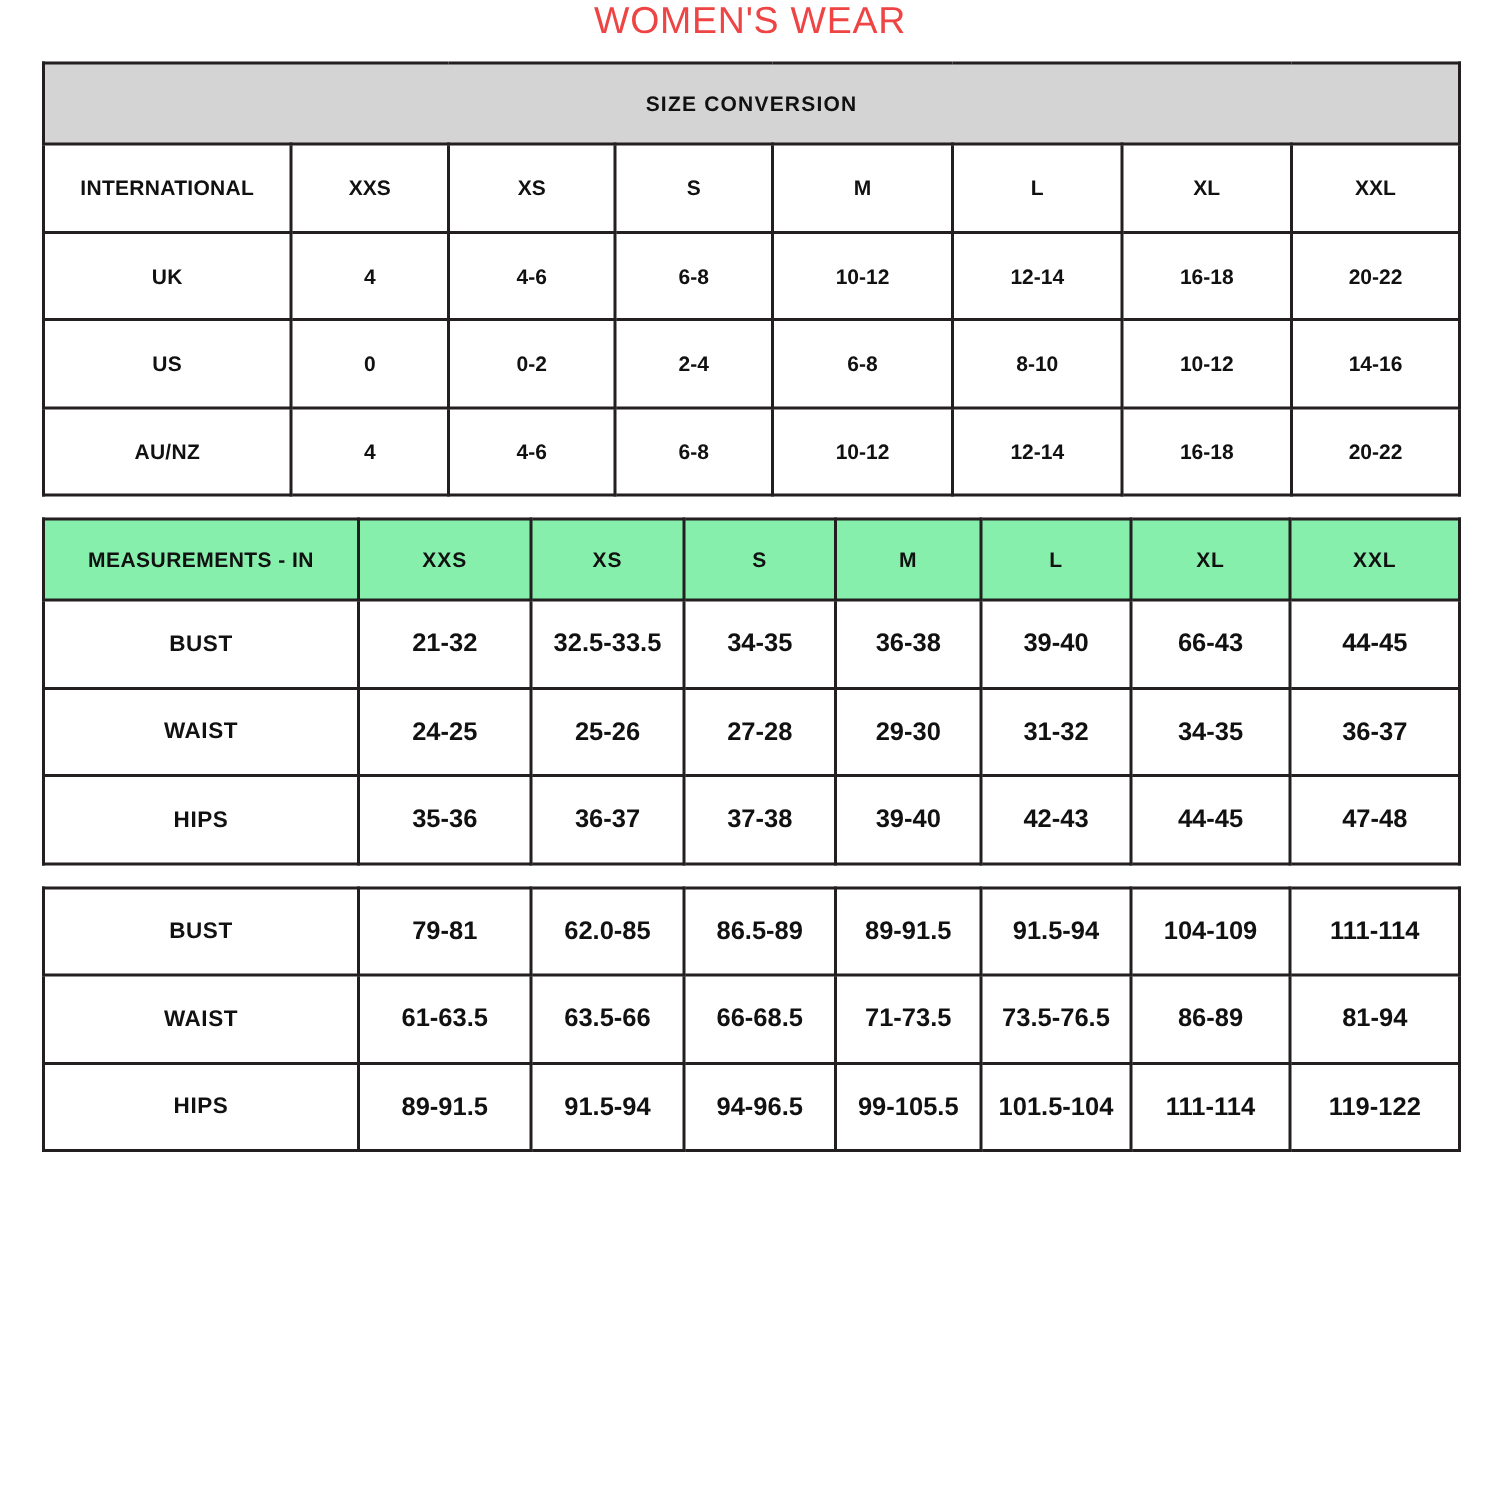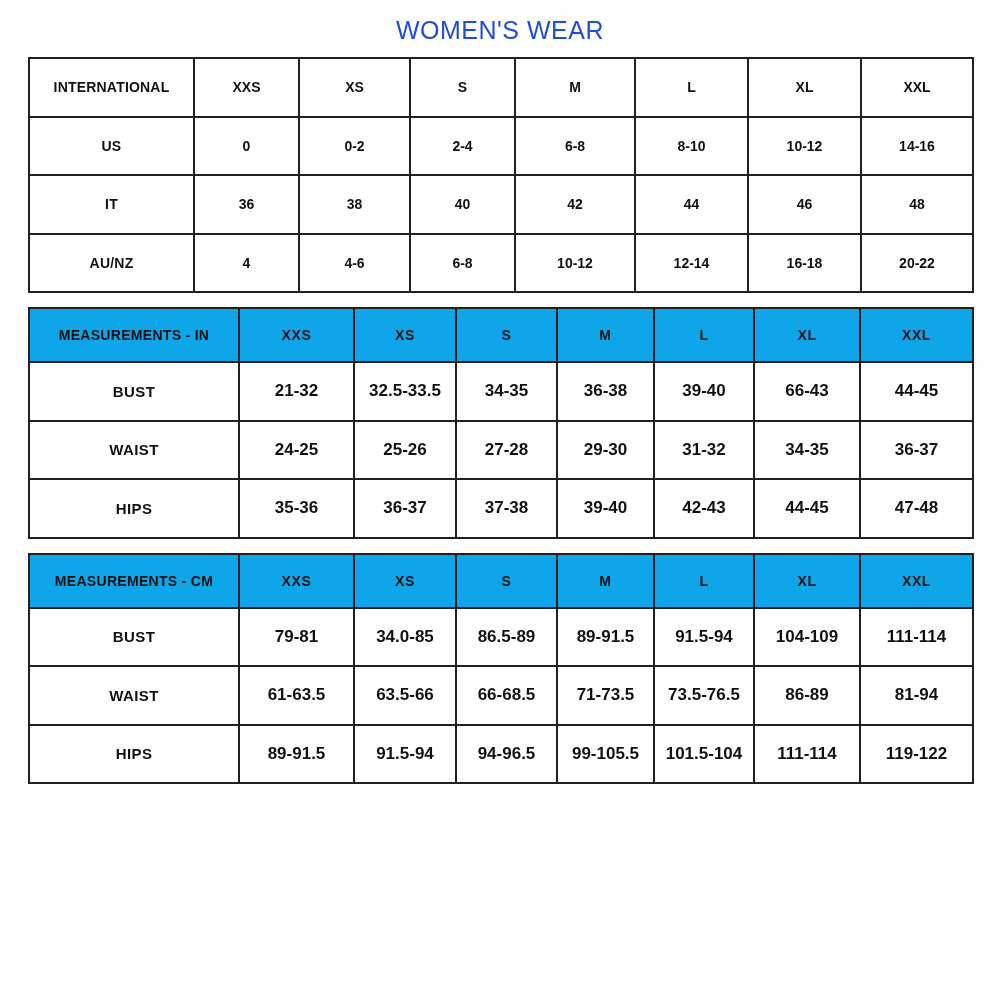--- a/index.html
+++ b/index.html
@@ -19,23 +19,23 @@
     height: 1000px;
     box-sizing: border-box;
     padding: 0 28px;
     position: relative;
   }
   .page-title {
     text-align: center;
     font-size: 25px;
     font-weight: 400;
     letter-spacing: 0.5px;
-    padding-top: 16px;
+    padding-top: 0;
     padding-bottom: 12px;
-    color: #1d4ed8;
+    color: #ef4444;
   }
   table {
     border-collapse: collapse;
     table-layout: fixed;
     width: 944px;
     margin: 0 auto;
   }
   table.conversion { margin-bottom: 14px; }
   table.meas { margin-bottom: 14px; }
 
@@ -52,21 +52,21 @@
     background: #d4d4d4;
     height: 52px;
     font-size: 14px;
     font-weight: 700;
     letter-spacing: 0.8px;
   }
   .conv-row td { height: 56.5px; font-weight: 700; font-size: 14px; }
   .conv-row td.label { font-weight: 700; letter-spacing: 0.2px; border-radius: 16px; }
 
   .meas-head td {
-    background: #0ea5e9;
+    background: #86efac;
     height: 52px;
     font-size: 14px;
     font-weight: 700;
     letter-spacing: 0.6px;
   }
   .meas-head td.rowlabel { letter-spacing: 0.3px; }
   .meas-row td { height: 56.5px; }
   .meas-row td.rowlabel { font-size: 15px; font-weight: 700; letter-spacing: 0.4px; }
   .meas-row td.val { font-size: 17px; font-weight: 700; }
 </style>
@@ -82,50 +82,53 @@
       <col style="width:165px">
         <col style="width:105px">
         <col style="width:111px">
         <col style="width:105px">
       <col style="width:120px">
         <col style="width:113px">
         <col style="width:113px">
         <col style="width:112px">
     </colgroup>
     <tbody>
+      <tr>
+        <td class="banner" colspan="8">SIZE CONVERSION</td>
+      </tr>
       <tr class="conv-row">
         <td class="label">INTERNATIONAL</td>
         <td>XXS</td>
         <td>XS</td>
         <td>S</td>
         <td>M</td>
         <td>L</td>
         <td>XL</td>
         <td>XXL</td>
       </tr>
 
       <tr class="conv-row">
+        <td class="label">UK</td>
+        <td>4</td>
+        <td>4-6</td>
+        <td>6-8</td>
+        <td>10-12</td>
+        <td>12-14</td>
+        <td>16-18</td>
+        <td>20-22</td>
+      </tr>
+      <tr class="conv-row">
         <td class="label">US</td>
         <td>0</td>
         <td>0-2</td>
         <td>2-4</td>
         <td>6-8</td>
         <td>8-10</td>
         <td>10-12</td>
         <td>14-16</td>
-      </tr>
-      <tr class="conv-row">
-        <td class="label">IT</td>
-        <td>36</td>
-        <td>38</td>
-        <td>40</td>
-        <td>42</td>
-        <td>44</td>
-        <td>46</td>
-        <td>48</td>
       </tr>
       <tr class="conv-row">
         <td class="label">AU/NZ</td>
         <td>4</td>
         <td>4-6</td>
         <td>6-8</td>
         <td>10-12</td>
         <td>12-14</td>
         <td>16-18</td>
         <td>20-22</td>
@@ -193,34 +196,24 @@
       <col style="width:210px">
         <col style="width:115px">
         <col style="width:102px">
         <col style="width:101px">
       <col style="width:97px">
         <col style="width:100px">
         <col style="width:106px">
         <col style="width:113px">
     </colgroup>
     <tbody>
-      <tr class="meas-head">
-        <td class="rowlabel">MEASUREMENTS - CM</td>
-        <td>XXS</td>
-        <td>XS</td>
-        <td>S</td>
-        <td>M</td>
-        <td>L</td>
-        <td>XL</td>
-        <td>XXL</td>
-      </tr>
       <tr class="meas-row">
         <td class="rowlabel">BUST</td>
         <td class="val">79-81</td>
-        <td class="val">34.0-85</td>
+        <td class="val">62.0-85</td>
         <td class="val">86.5-89</td>
         <td class="val">89-91.5</td>
         <td class="val">91.5-94</td>
         <td class="val">104-109</td>
         <td class="val">111-114</td>
       </tr>
       <tr class="meas-row">
         <td class="rowlabel">WAIST</td>
         <td class="val">61-63.5</td>
         <td class="val">63.5-66</td>

